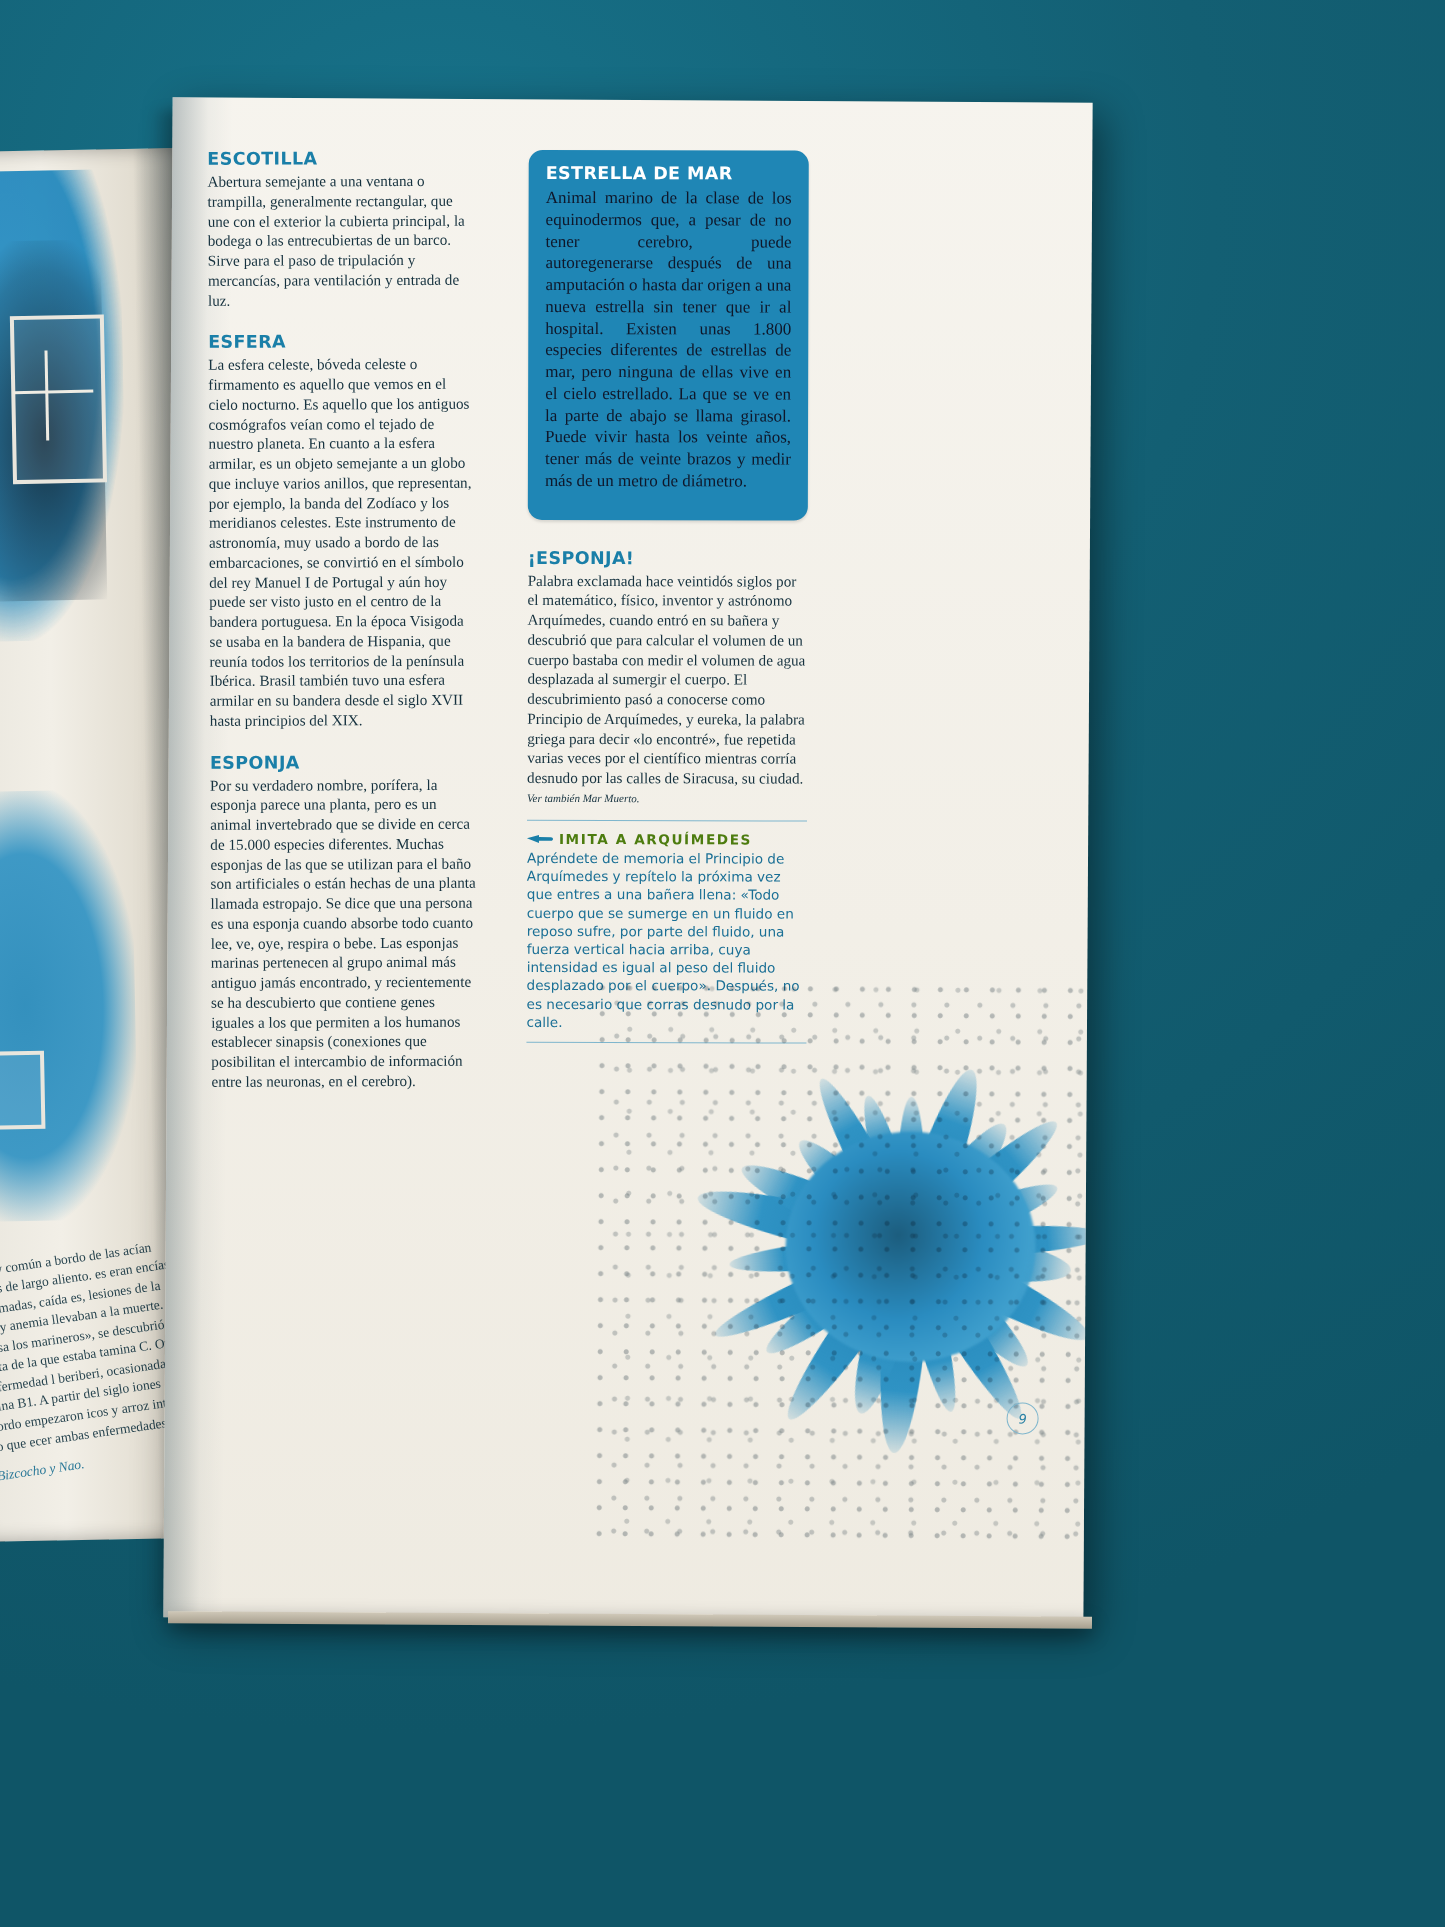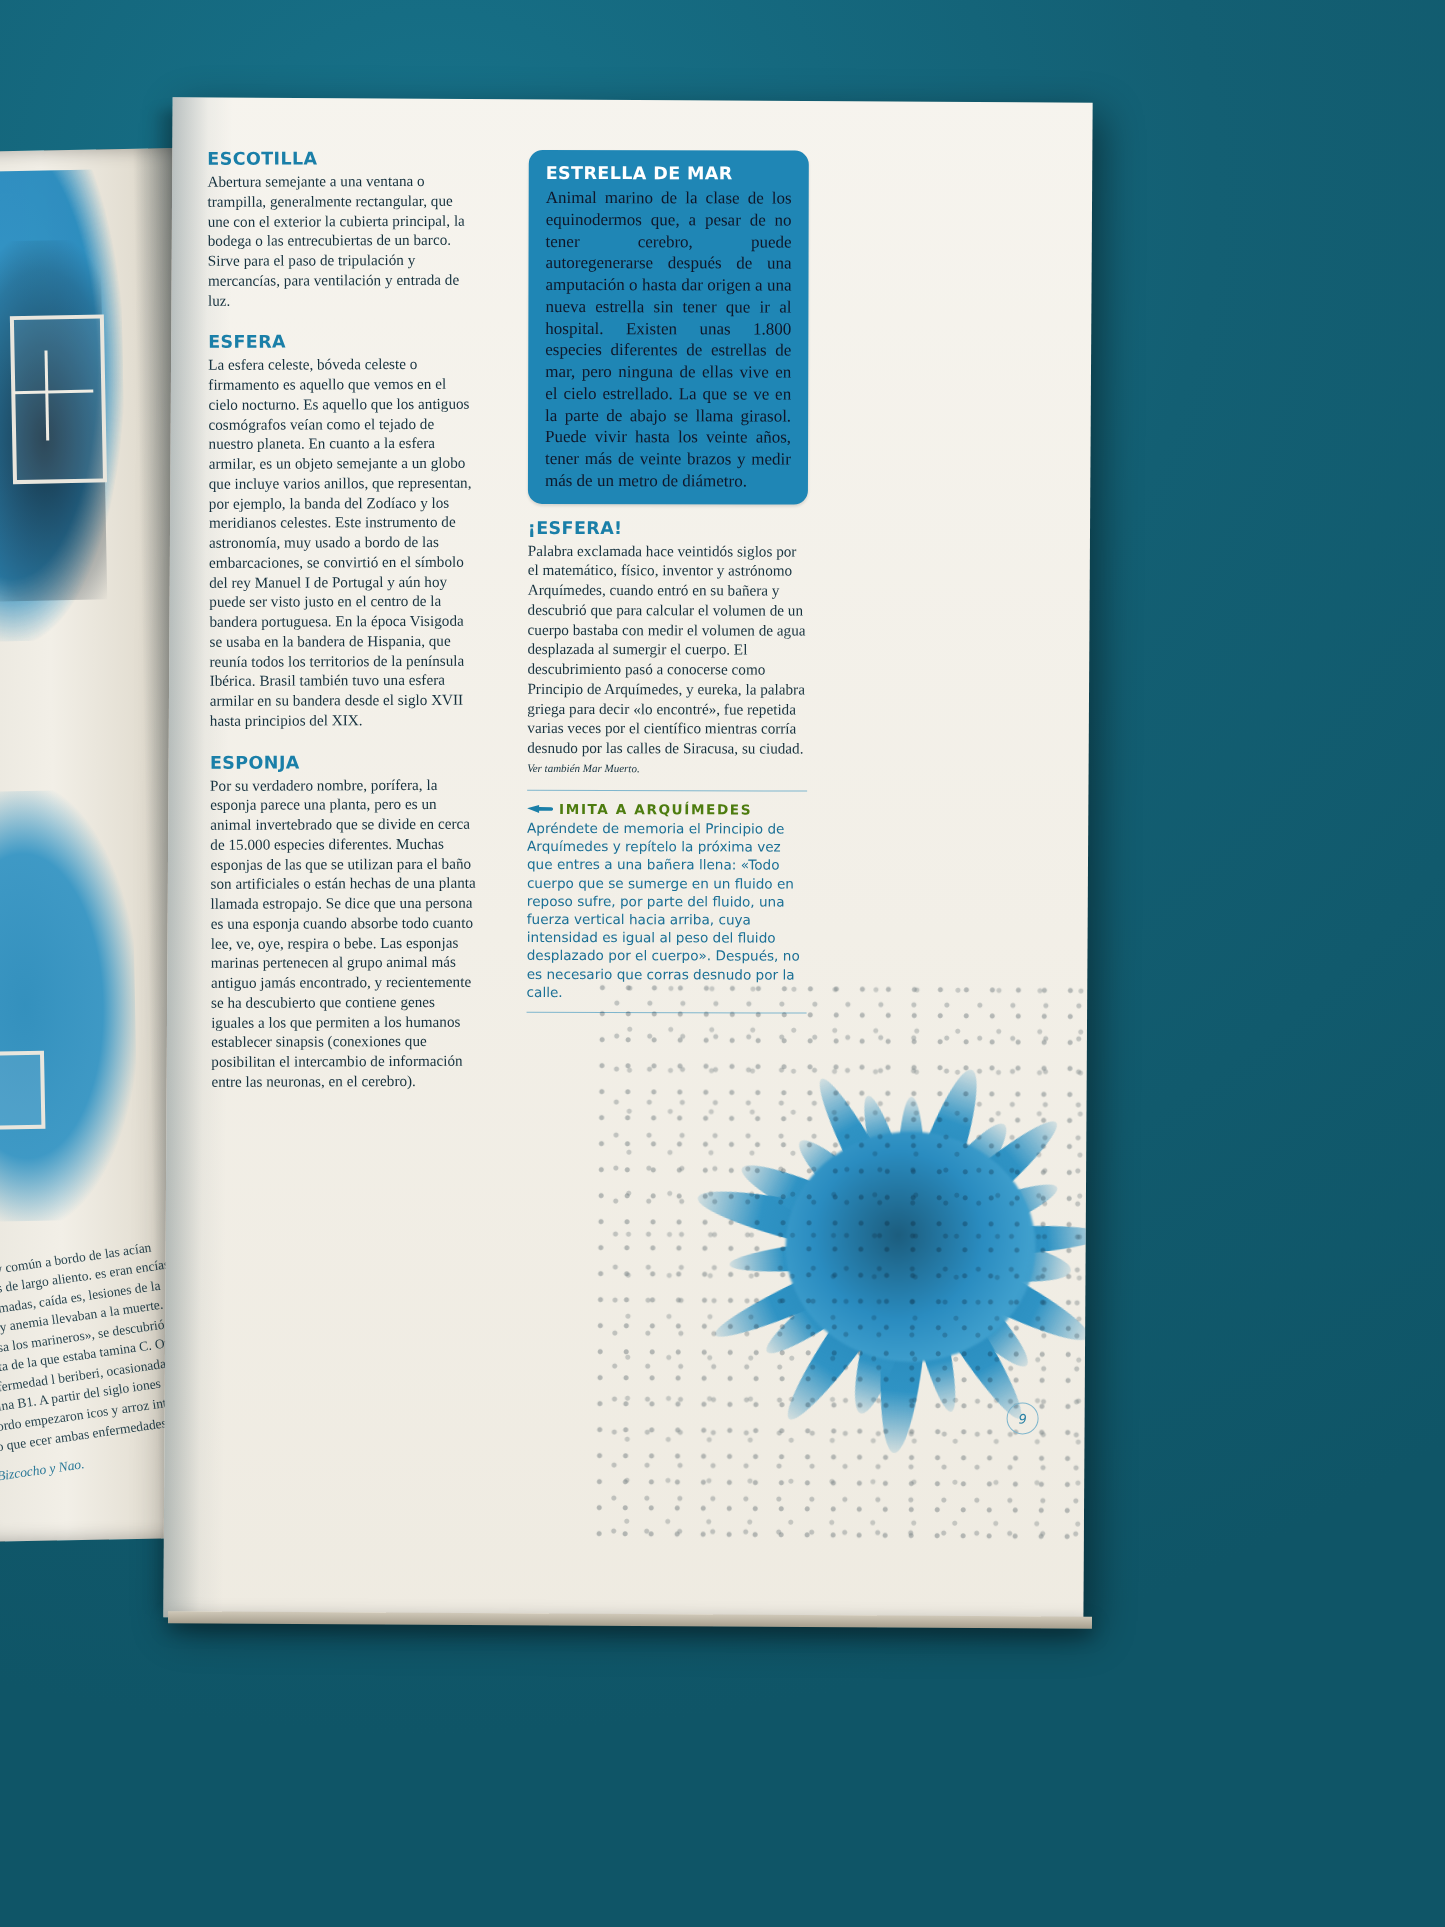--- a/index.html
+++ b/index.html
@@ -153,22 +153,22 @@
     color: #16323f;
     margin: 0 0 22px 0;
     text-align: left;
   }
 
   
   .callout {
     background: #1f86b5;
     color: #ffffff;
     border-radius: 14px;
-    padding: 13px 17px 12px 17px;
-    margin-bottom: 14px;
+    padding: 13px 17px 28px 17px;
+    margin-bottom: 28px;
     box-shadow: 0 2px 3px rgba(0,0,0,0.12);
   }
   .callout h3 {
     font-family: "DejaVu Sans", sans-serif;
     font-weight: bold;
     font-size: 17.5px;
     letter-spacing: .4px;
     margin: 0 0 4px 0;
     color: #ffffff;
   }
@@ -342,21 +342,21 @@
       </div>
 
       <div class="col-right">
 
         <div class="callout">
           <h3>ESTRELLA DE MAR</h3>
           <p>Animal marino de la clase de los equinodermos que, a pesar de no tener cerebro, puede autoregenerarse después de una amputación o hasta dar origen a una nueva estrella sin tener que ir al hospital. Existen unas 1.800 especies diferentes de estrellas de mar, pero ninguna de ellas vive en el cielo estrellado. La que se ve en la parte de abajo se llama girasol. Puede vivir hasta los veinte años, tener más de veinte brazos y medir más de un metro de diámetro.</p>
         </div>
 
         <div>
-          <h2 class="entry-title">¡ESFERA!</h2>
+          <h2 class="entry-title">¡ESPONJA!</h2>
           <p class="entry-body" style="margin-bottom:4px;">Palabra exclamada hace veintidós siglos por el matemático, físico, inventor y astrónomo Arquímedes, cuando entró en su bañera y descubrió que para calcular el volumen de un cuerpo bastaba con medir el volumen de agua desplazada al sumergir el cuerpo. El descubrimiento pasó a conocerse como Principio de Arquímedes, y eureka, la palabra griega para decir «lo encontré», fue repetida varias veces por el científico mientras corría desnudo por las calles de Siracusa, su ciudad.</p>
           <p class="seealso" style="margin:0 0 16px 0;">Ver también Mar Muerto.</p>
         </div>
 
         <div class="tip">
           <p class="tip-line">
             <span class="hand-icon">
               <svg width="26" height="12" viewBox="0 0 26 12" aria-hidden="true">
                 <path d="M0 5.5 L12 2 L12 4.2 L24 4.2 C25.2 4.2 26 4.9 26 6 C26 7.1 25.2 7.8 24 7.8 L12 7.8 L12 10 Z" fill="#1a7fa8"></path>
               </svg>

